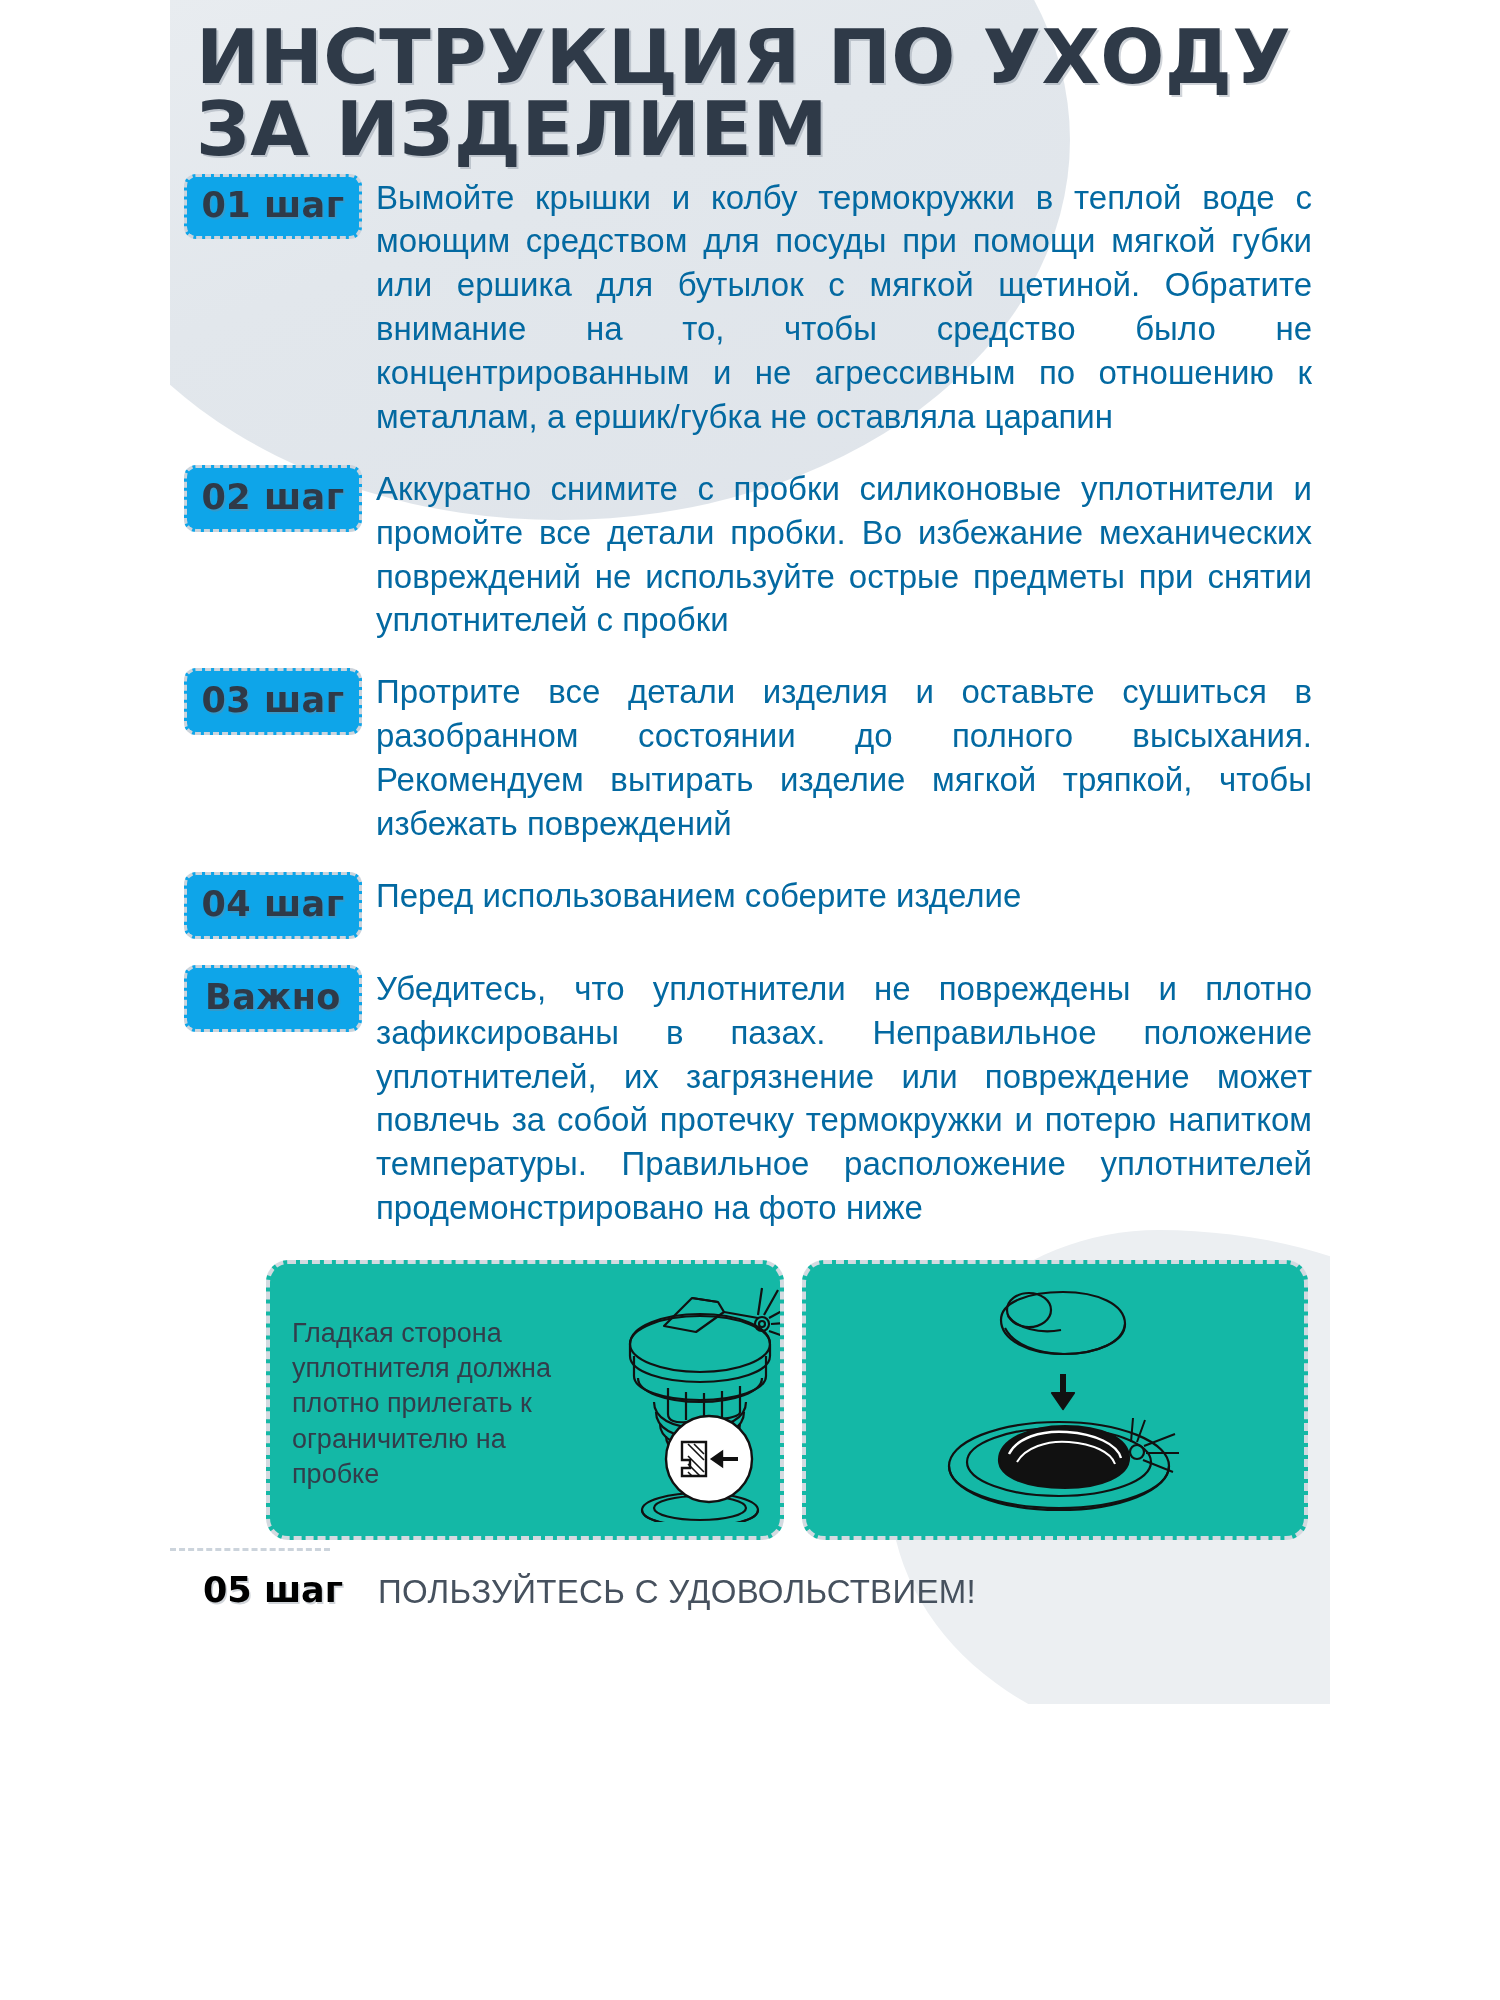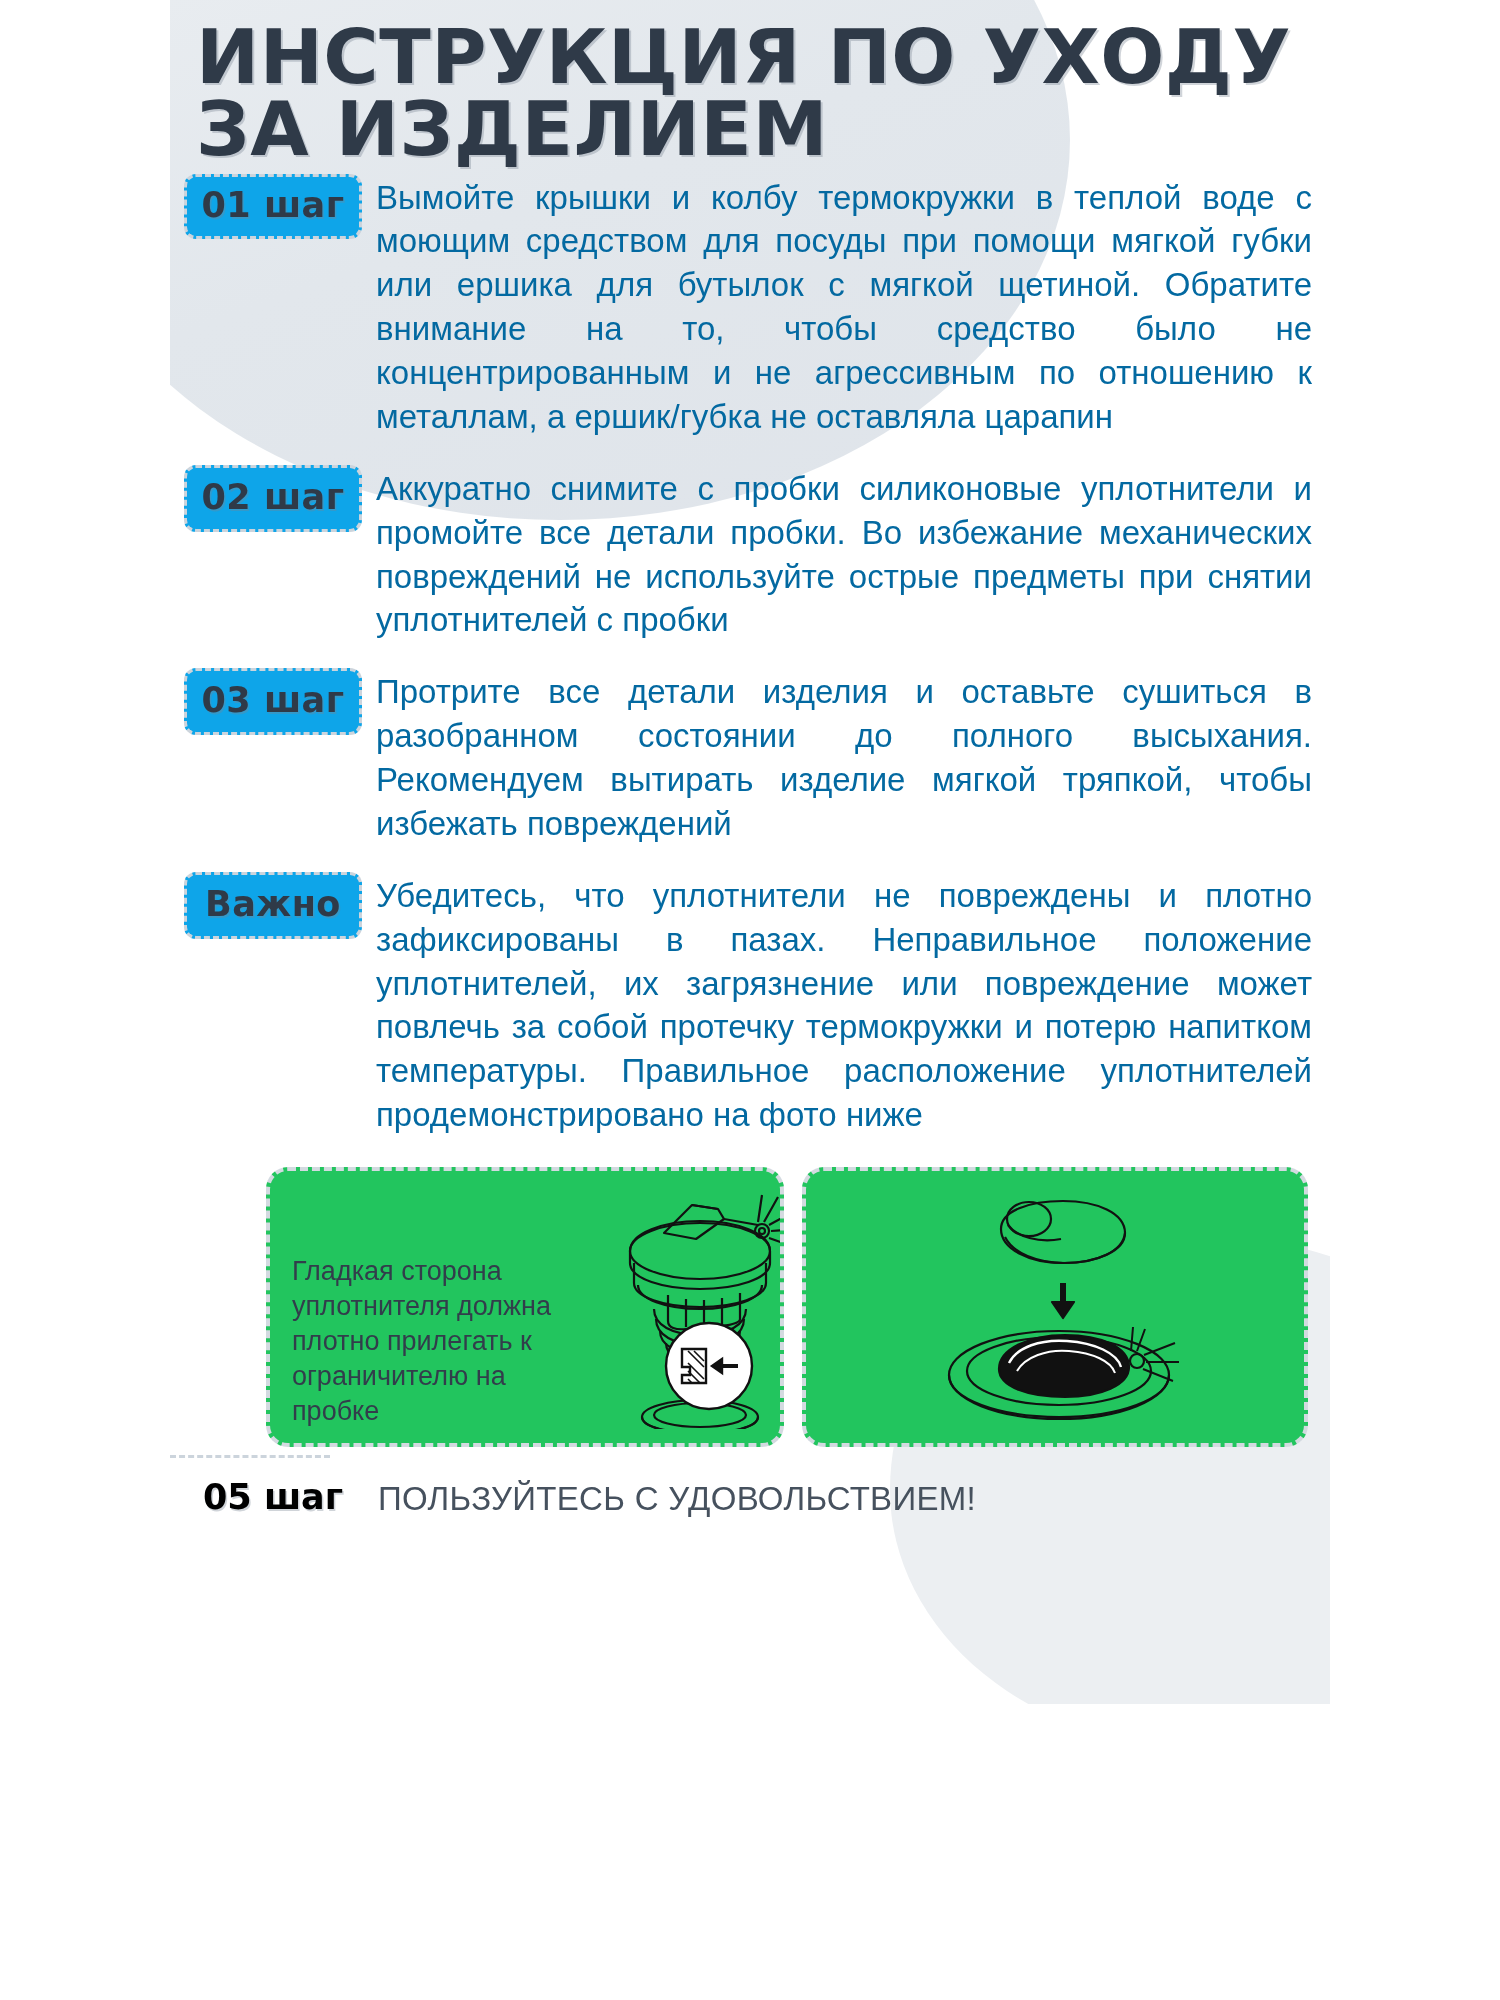--- a/index.html
+++ b/index.html
@@ -130,23 +130,23 @@
     gap: 18px;
     padding: 4px 22px 0 96px;
   }
   .illus-panel {
     position: relative;
     flex: 1 1 0;
     box-sizing: border-box;
     min-height: 272px;
     border: 4px dashed #d3dae0;
     border-radius: 22px;
-    background: #22c55e;
-    display: flex;
-    align-items: flex-end;
+    background: #14b8a6;
+    display: flex;
+    align-items: center;
     padding: 18px 14px 14px 22px;
     overflow: hidden;
   }
   .illus-panel.right { padding-left: 10px; justify-content: center; }
 
   .illus-caption {
     font-size: 27px;
     line-height: 1.3;
     color: #323d4b;
     flex: 0 0 auto;
@@ -224,20 +224,24 @@
     <div class="step">
       <div class="badge compact">02 шаг</div>
       <div class="step-body">Аккуратно снимите с пробки силиконовые уплотнители и промойте все детали пробки. Во избежание механических повреждений не используйте острые предметы при снятии уплотнителей с пробки</div>
     </div>
 
     <div class="step">
       <div class="badge compact">03 шаг</div>
       <div class="step-body">Протрите все детали изделия и оставьте сушиться в разобранном состоянии до полного высыхания. Рекомендуем вытирать изделие мягкой тряпкой, чтобы избежать повреждений</div>
     </div>
 
+    <div class="step">
+      <div class="badge compact">04 шаг</div>
+      <div class="step-body nojustify">Перед использованием соберите изделие</div>
+    </div>
 
     <div class="step">
       <div class="badge compact">Важно</div>
       <div class="step-body">Убедитесь, что уплотнители не повреждены и плотно зафиксированы в пазах. Неправильное положение уплотнителей, их загрязнение или повреждение может повлечь за собой протечку термокружки и потерю напитком температуры. Правильное расположение уплотнителей продемонстрировано на фото ниже</div>
     </div>
 
   </div>
 
   <div class="illus-row">
 

